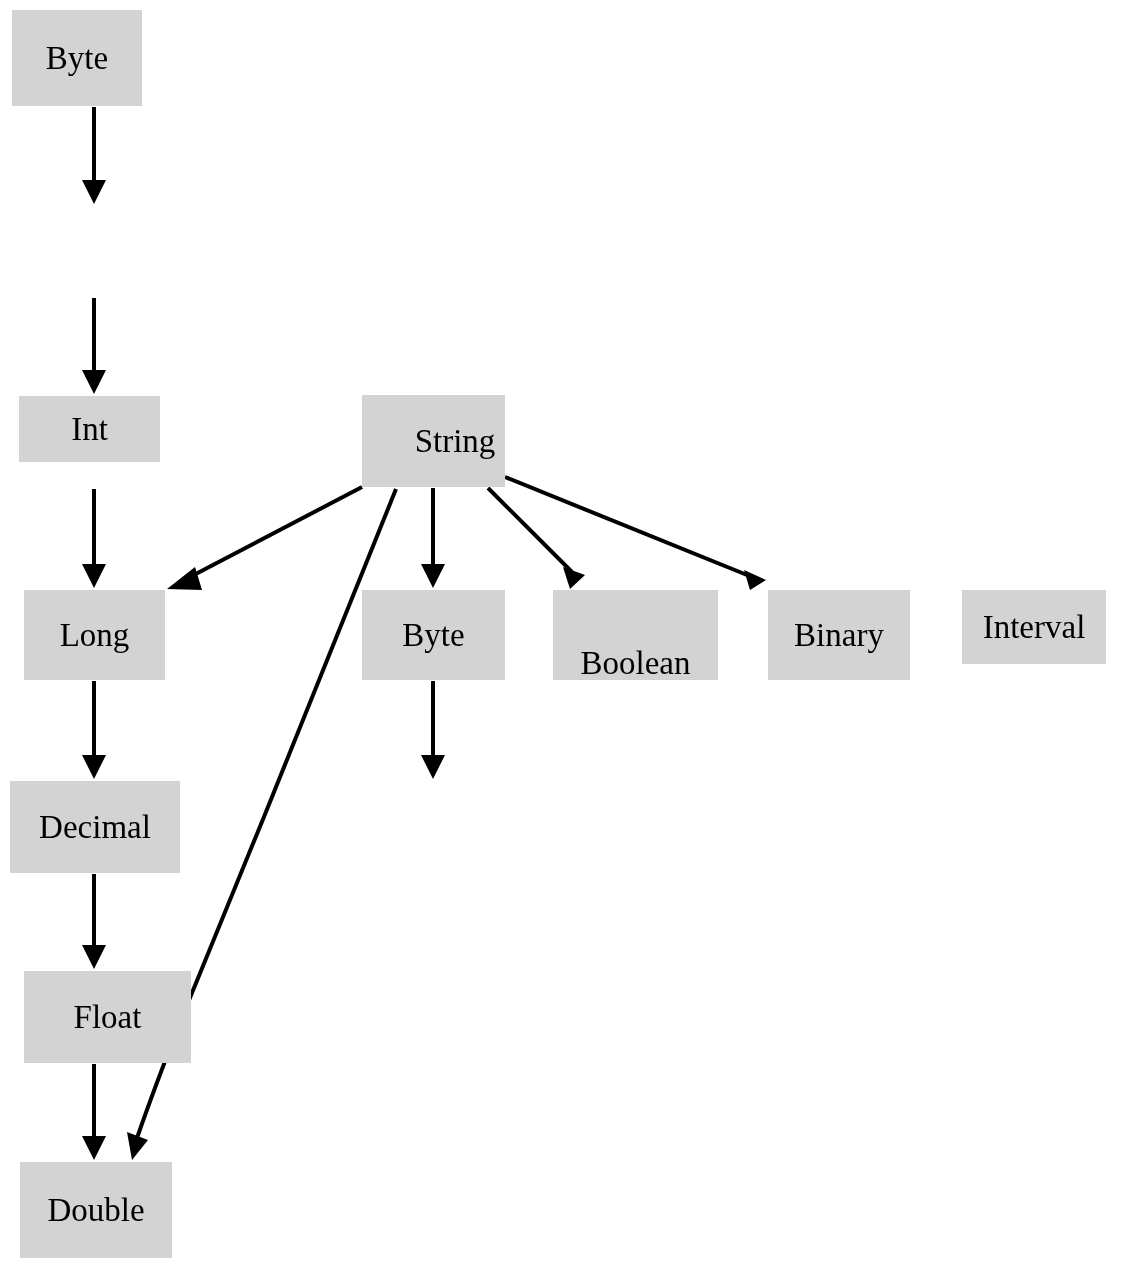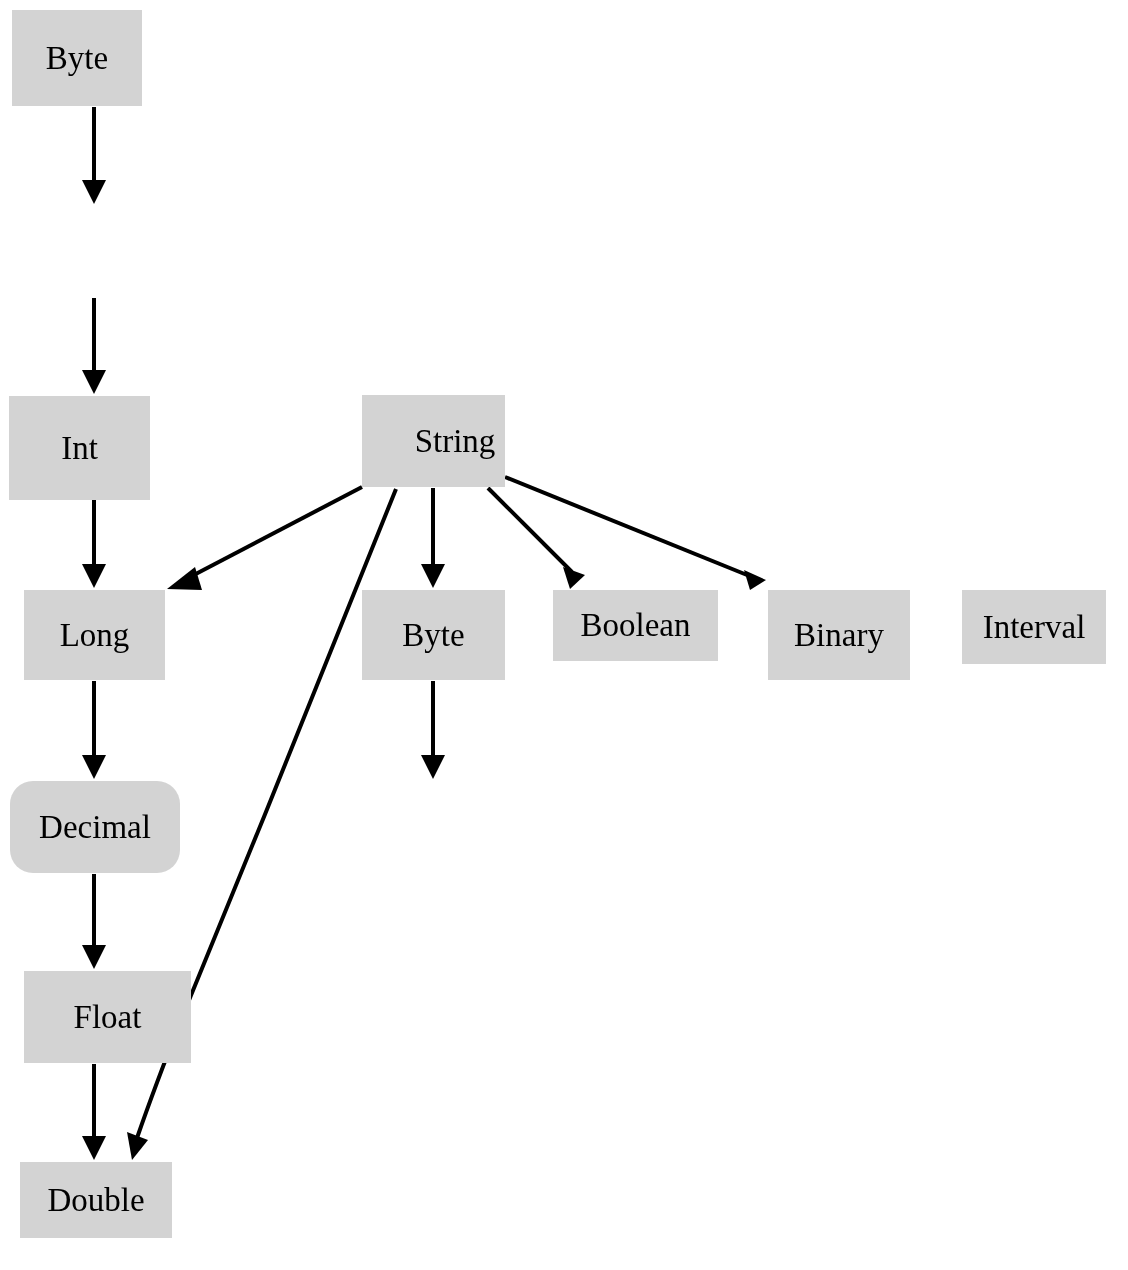--- a/index.html
+++ b/index.html
@@ -114,54 +114,54 @@
       <path d="M433,681 L433,757" stroke="#000000" stroke-width="4" fill="none"></path>
       <path d="M433,755 L421,755 L433,779 L445,755 z" fill="#000000"></path>
     </g>
   </svg>
 
   <div class="node" style="left:12px; top:10px; width:130px; height:96px;">
     <span class="node-label">Byte</span>
   </div>
 
 
-  <div class="node" style="left:9px; top:396px; width:141px; height:104px;text-align:right;">
+  <div class="node" style="left:19px; top:396px; width:141px; height:66px;text-align:right;">
     <span class="node-label">Int</span>
   </div>
 
   <div class="node" style="left:362px; top:395px; width:143px; height:92px;padding-left:43px;">
     <span class="node-label">String</span>
   </div>
 
   <div class="node" style="left:24px; top:590px; width:141px; height:90px;">
     <span class="node-label">Long</span>
   </div>
 
   <div class="node" style="left:362px; top:590px; width:143px; height:90px;">
     <span class="node-label">Byte</span>
   </div>
 
-  <div class="node" style="left:553px; top:590px; width:165px; height:71px;">
+  <div class="node" style="left:553px; top:590px; width:165px; height:90px;align-items:flex-end;">
     <span class="node-label">Boolean</span>
   </div>
 
   <div class="node" style="left:768px; top:590px; width:142px; height:90px;">
     <span class="node-label">Binary</span>
   </div>
 
   <div class="node" style="left:962px; top:590px; width:144px; height:74px;">
     <span class="node-label">Interval</span>
   </div>
 
-  <div class="node" style="left:10px; top:781px; width:170px; height:92px;border-radius:23px;">
+  <div class="node" style="left:10px; top:781px; width:170px; height:92px;">
     <span class="node-label">Decimal</span>
   </div>
 
 
   <div class="node" style="left:24px; top:971px; width:167px; height:92px;">
     <span class="node-label">Float</span>
   </div>
 
-  <div class="node" style="left:20px; top:1162px; width:152px; height:76px;">
+  <div class="node" style="left:20px; top:1162px; width:152px; height:96px;">
     <span class="node-label">Double</span>
   </div>
 
 </div>
 
 </body></html>

